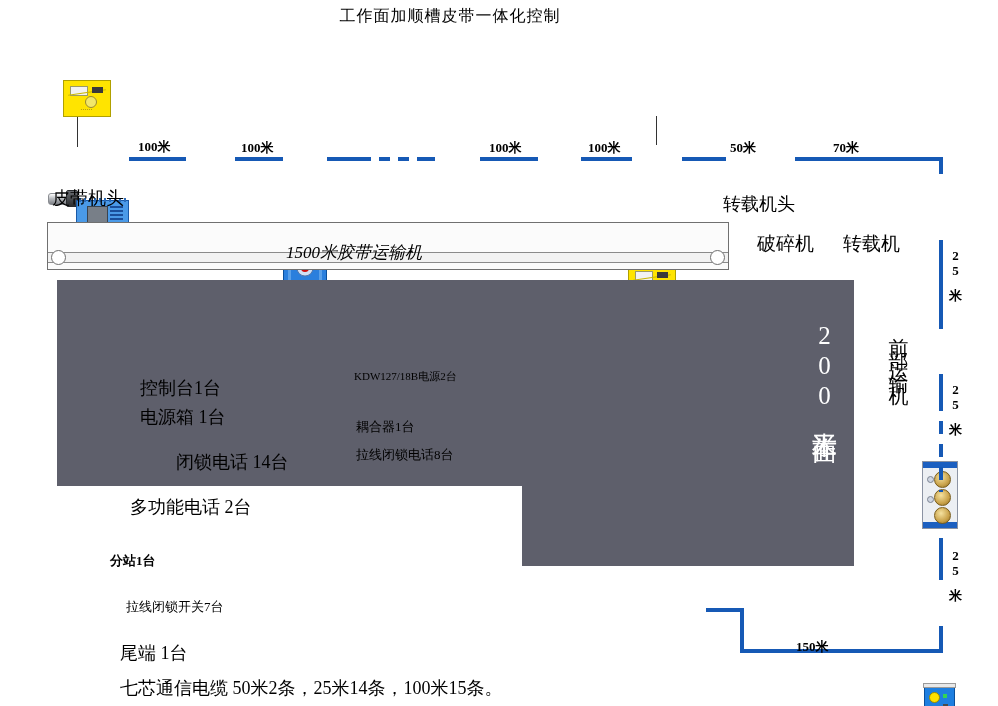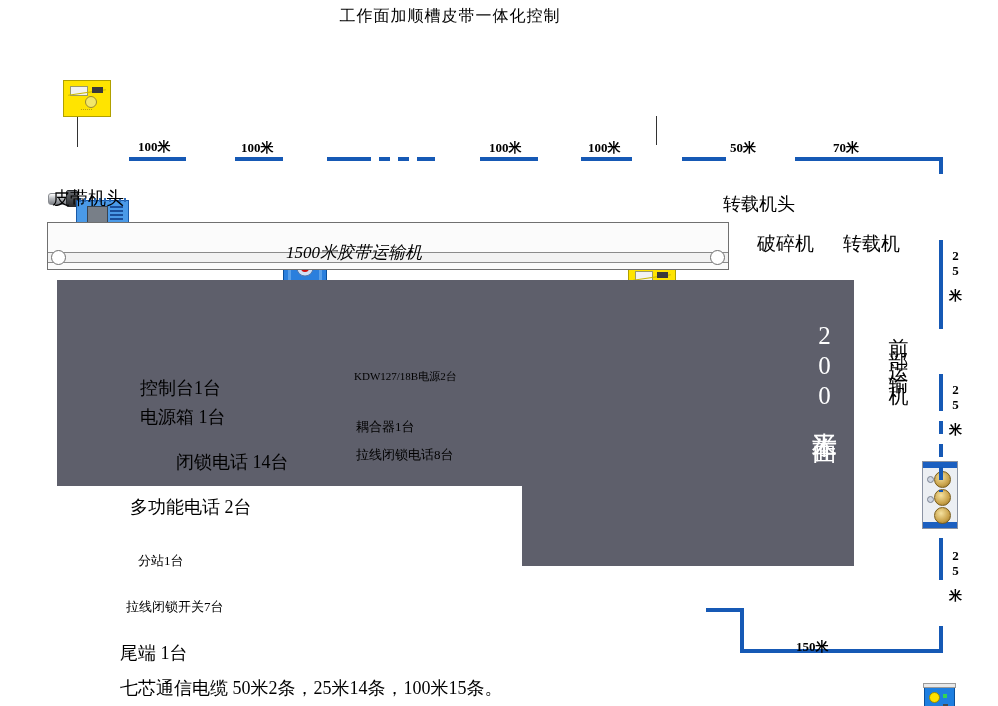--- a/index.html
+++ b/index.html
@@ -250,21 +250,21 @@
 <div class="abs dist" style="left:796px;top:638px;">150米</div>
 
 <div class="abs lbl-big" style="left:140px;top:376px;">控制台1台</div>
 
 <div class="abs lbl-big" style="left:140px;top:405px;">电源箱 1台</div>
 
 <div class="abs lbl-big" style="left:140px;top:450px;margin-left:36px;">闭锁电话 14台</div>
 
 <div class="abs lbl-big" style="left:130px;top:495px;">多功能电话 2台</div>
 
-<div class="abs lbl" style="left:138px;top:552px;">分站1台</div>
+<div class="abs lbl" style="left:110px;top:552px;font-weight:bold;">分站1台</div>
 
 <div class="abs lbl" style="left:126px;top:598px;">拉线闭锁开关7台</div>
 
 <div class="abs lbl-big" style="left:120px;top:641px;">尾端 1台</div>
 
 <div class="abs lbl-big" style="left:120px;top:676px;">七芯通信电缆 50米2条，25米14条，100米15条。</div>
 
 <div class="abs lbl" style="left:354px;top:369px;font-size:11px;">KDW127/18B电源2台</div>
 
 <div class="abs lbl" style="left:356px;top:418px;">耦合器1台</div>

